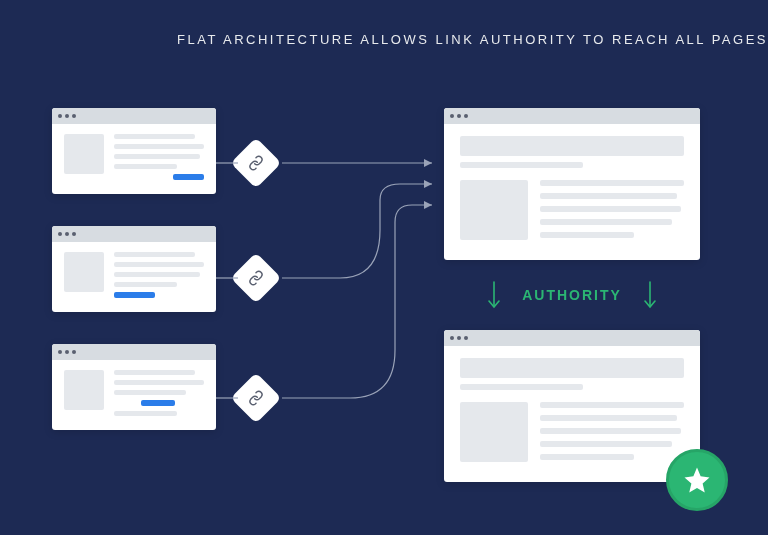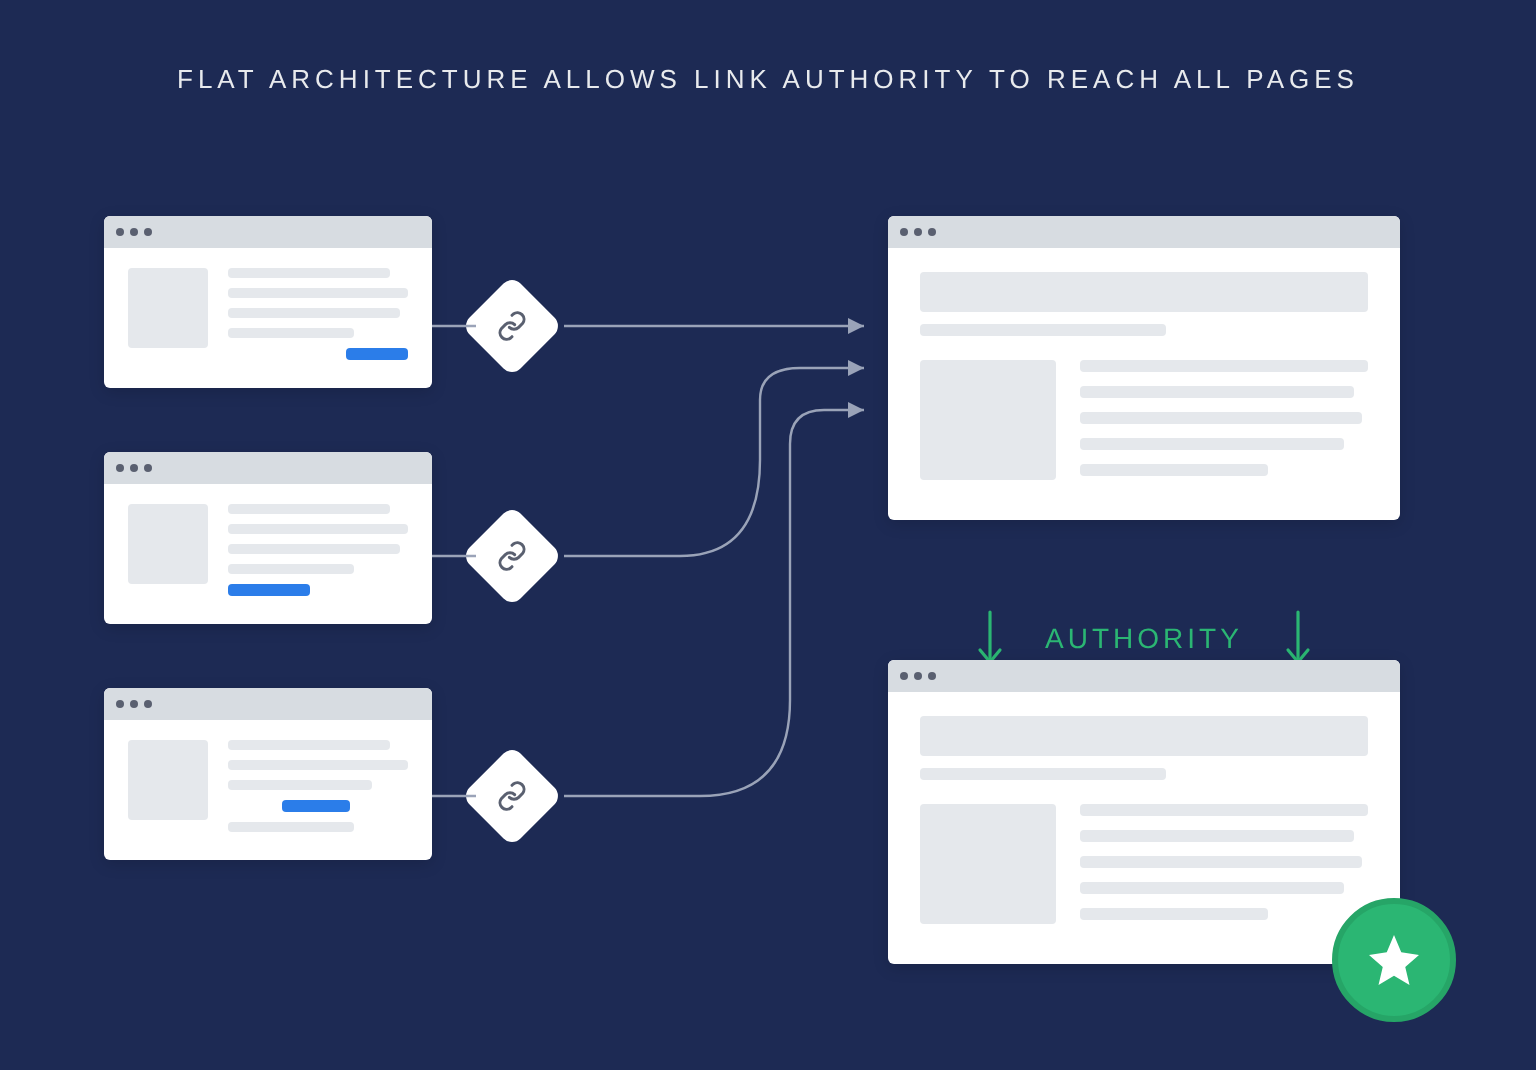--- a/index.html
+++ b/index.html
@@ -9,21 +9,21 @@
     background: #1d2a54;
     font-family: -apple-system, BlinkMacSystemFont, 'Segoe UI', Arial, sans-serif;
     position: relative;
     overflow: hidden;
   }
   .title {
     position: absolute;
     top: 32px;
     left: 0;
     right: 0;
-    text-align: center;
+    text-align: right;
     color: #e8eaed;
     font-size: 13px;
     letter-spacing: 2.5px;
     font-weight: 400;
   }
   .browser {
     position: absolute;
     background: #fff;
     border-radius: 3px;
     box-shadow: 0 2px 8px rgba(0,0,0,0.15);
@@ -134,22 +134,21 @@
     left: 444px;
     top: 280px;
     width: 256px;
     display: flex;
     align-items: center;
     justify-content: center;
     gap: 20px;
     color: #2bb673;
     font-size: 14px;
     letter-spacing: 2px;
-    font-weight: 400;
-    margin-top: 24px;
+    font-weight: 700;
   }
   .authority-row svg { stroke: #2bb673; }
 
   
   .star-badge {
     position: absolute;
     right: 40px;
     bottom: 24px;
     width: 62px;
     height: 62px;

